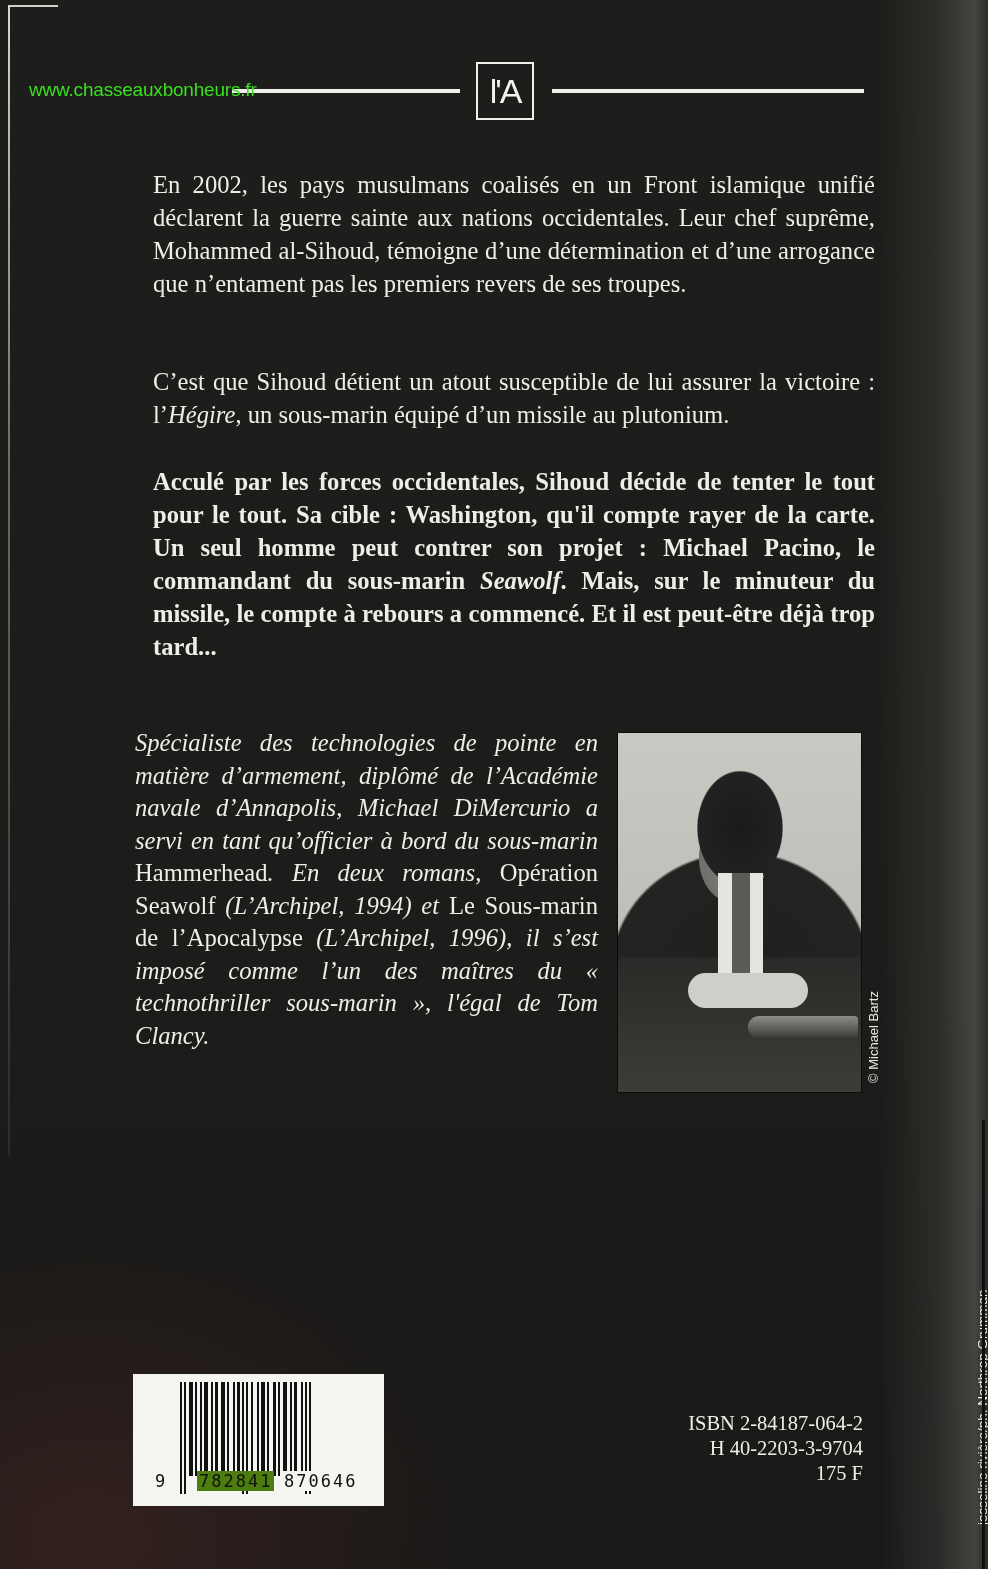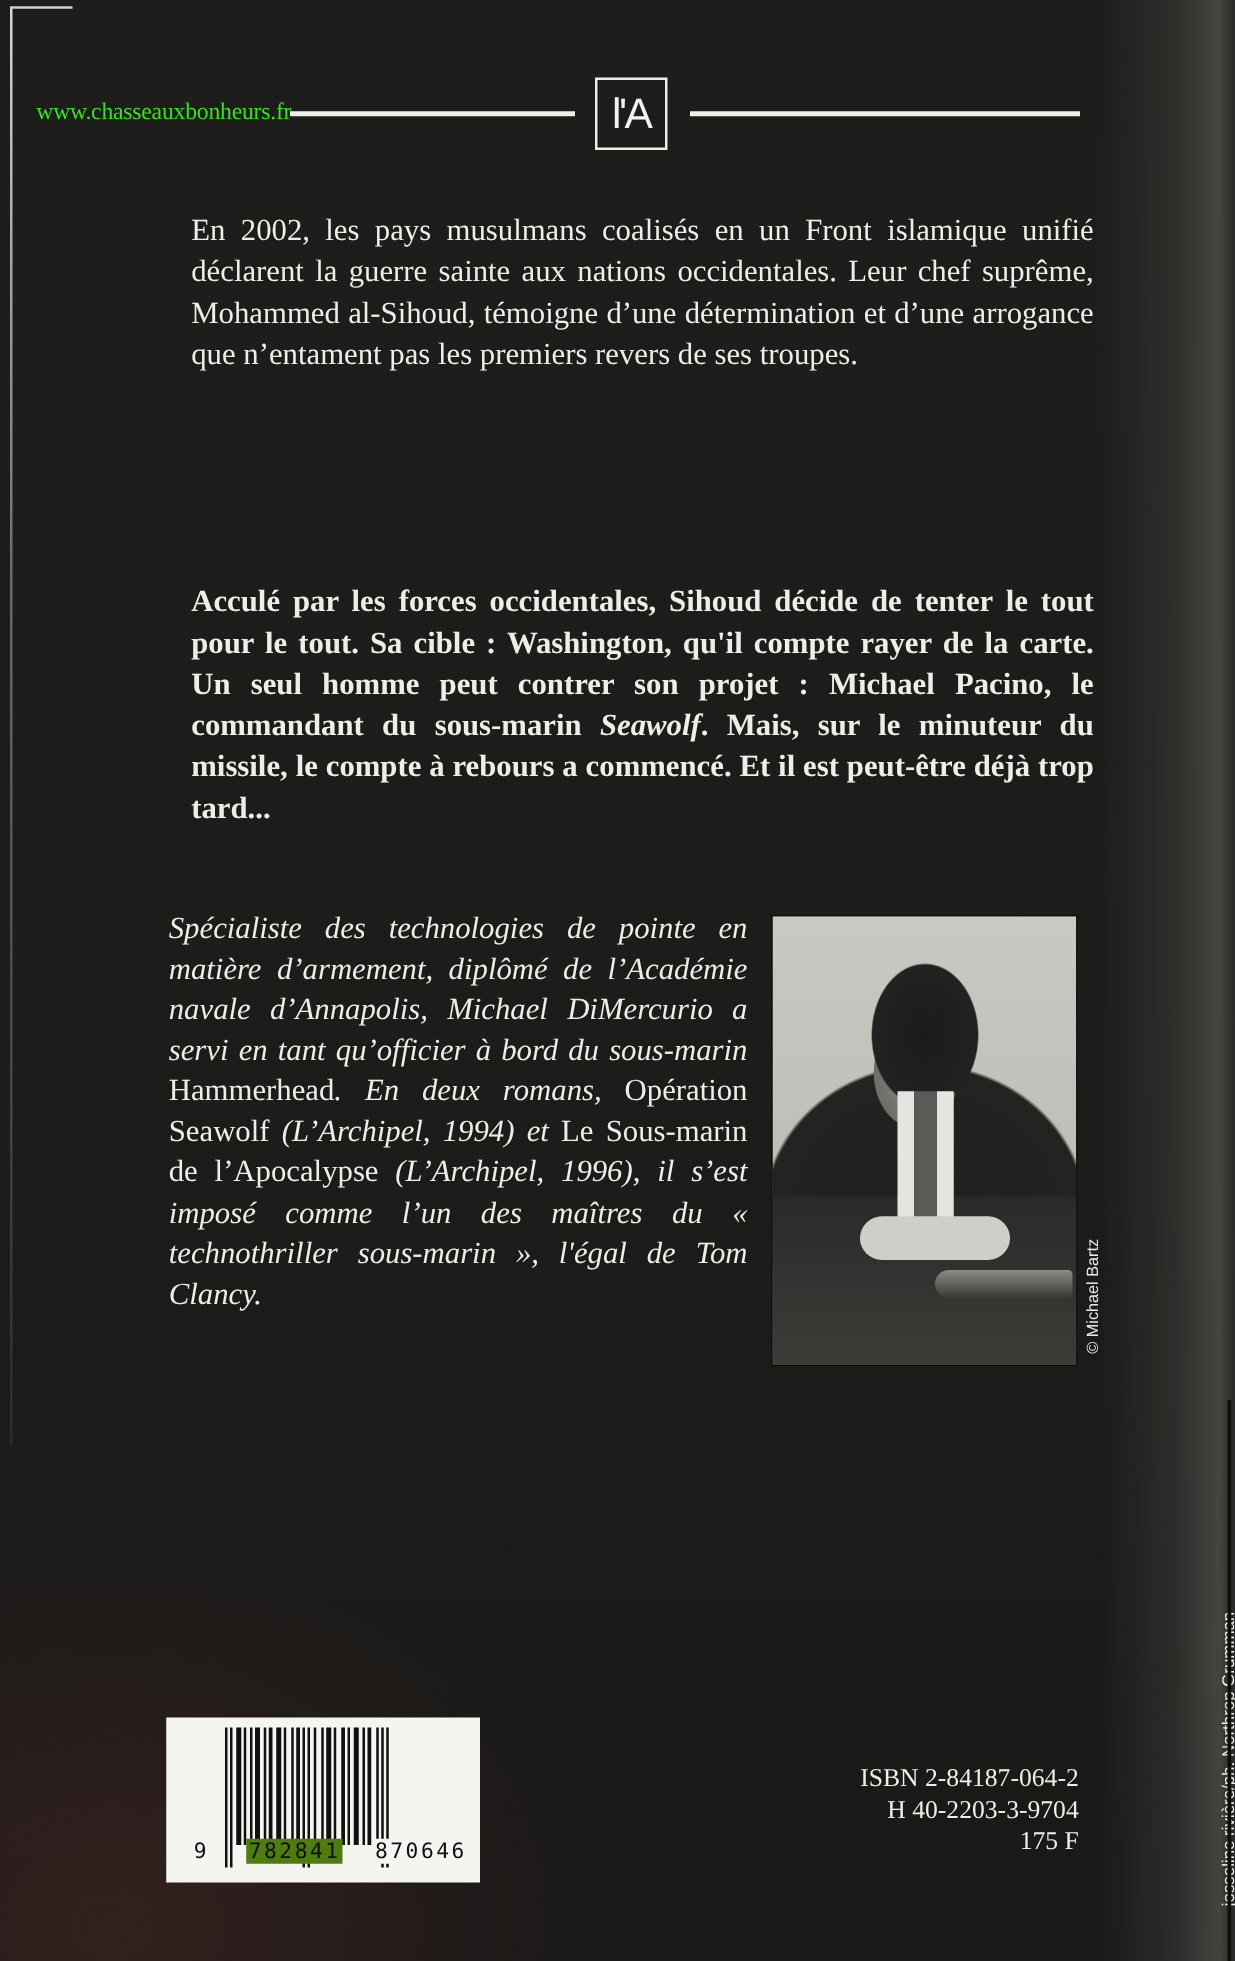--- a/index.html
+++ b/index.html
@@ -18,21 +18,21 @@
     }
     .left-edge {
       position: absolute; left: 8px; top: 6px; width: 2px; height: 1150px;
       background: linear-gradient(180deg, #d8d8d2, #6a6a66 40%, rgba(80,80,78,0.3));
     }
     .top-edge {
       position: absolute; left: 8px; top: 5px; width: 50px; height: 2px; background: #cfcfca;
     }
     .watermark {
       position: absolute; left: 29px; top: 79px;
-      font-family: Liberation Serif, serif;
+      font-family: Liberation Sans, sans-serif;
       font-size: 19px; color: #38e01e; letter-spacing: -0.2px;
       z-index: 5;
     }
     .rule {
       position: absolute; height: 4px; background: #efefea; top: 89px;
     }
     .rule-left { left: 232px; width: 228px; }
     .rule-right { left: 552px; width: 312px; }
     .logo-box {
       position: absolute; left: 476px; top: 62px; width: 58px; height: 58px;
@@ -95,21 +95,21 @@
     .bars span { display: block; height: 100%; background: #111; }
     .bars span.g { background: transparent; }
     .bars span.short { height: 84%; }
     .barcode-digits {
       position: absolute; left: 0; top: 97px; width: 251px;
       font-family: "DejaVu Sans Mono", "Liberation Mono", monospace;
       font-size: 17px; color: #111; letter-spacing: 2px;
     }
     .bd-first { position: absolute; left: 22px; background: #f4f4f1; }
     .bd-mid { position: absolute; left: 64px; background: #4d7c0f; padding: 0 2px; }
-    .bd-last { position: absolute; left: 149px; background: #f4f4f1; padding: 0 2px; margin-left: 16px; }
+    .bd-last { position: absolute; left: 149px; background: #f4f4f1; padding: 0 2px; }
     .pubinfo {
       position: absolute; left: 640px; top: 1411px; width: 223px;
       font-size: 20.5px; line-height: 25px; text-align: right; color: #eeede8;
     }
     .design-credit {
       position: absolute; left: 975px; top: 1525px;
       transform: rotate(-90deg); transform-origin: left top;
       font-family: "Liberation Sans", "DejaVu Sans", sans-serif;
       font-size: 13.5px; color: #f2f2ee; white-space: nowrap;
     }
@@ -127,20 +127,21 @@
   <div class="watermark">www.chasseauxbonheurs.fr</div>
 
   <div class="rule rule-left"></div>
   <div class="logo-box">
     <span>l'A</span>
   </div>
   <div class="rule rule-right"></div>
 
   <p class="para p1">En 2002, les pays musulmans coalisés en un Front islamique unifié déclarent la guerre sainte aux nations occidentales. Leur chef suprême, Mohammed al-Sihoud, témoigne d’une détermination et d’une arrogance que n’entament pas les premiers revers de ses troupes.</p>
 
+  <p class="para p2"><span>C’est que Sihoud détient un atout susceptible de lui assurer la victoire : l’</span><i>Hégire</i><span>, un sous-marin équipé d’un missile au plutonium.</span></p>
 
   <p class="para p3"><span>Acculé par les forces occidentales, Sihoud décide de tenter le tout pour le tout. Sa cible : Washington, qu'il compte rayer de la carte. Un seul homme peut contrer son projet : Michael Pacino, le commandant du sous-marin </span><i>Seawolf</i><span>. Mais, sur le minuteur du missile, le compte à rebours a commencé. Et il est peut-être déjà trop tard...</span></p>
 
   <p class="bio"><span>Spécialiste des technologies de pointe en matière d’armement, diplômé de l’Académie navale d’Annapolis, Michael DiMercurio a servi en tant qu’officier à bord du sous-marin </span><span class="up">Hammerhead</span><span>. En deux romans, </span><span class="up">Opération Seawolf</span><span> (L’Archipel, 1994) et </span><span class="up">Le Sous-marin de l’Apocalypse</span><span> (L’Archipel, 1996), il s’est imposé comme l’un des maîtres du « technothriller sous-marin », l'égal de Tom Clancy.</span></p>
 
   <div class="photo" title="Portrait of Michael DiMercurio seated at a desk with a submarine model">
     <div class="shirt"></div>
     <div class="hands"></div>
     <div class="sub"></div>
   </div>

